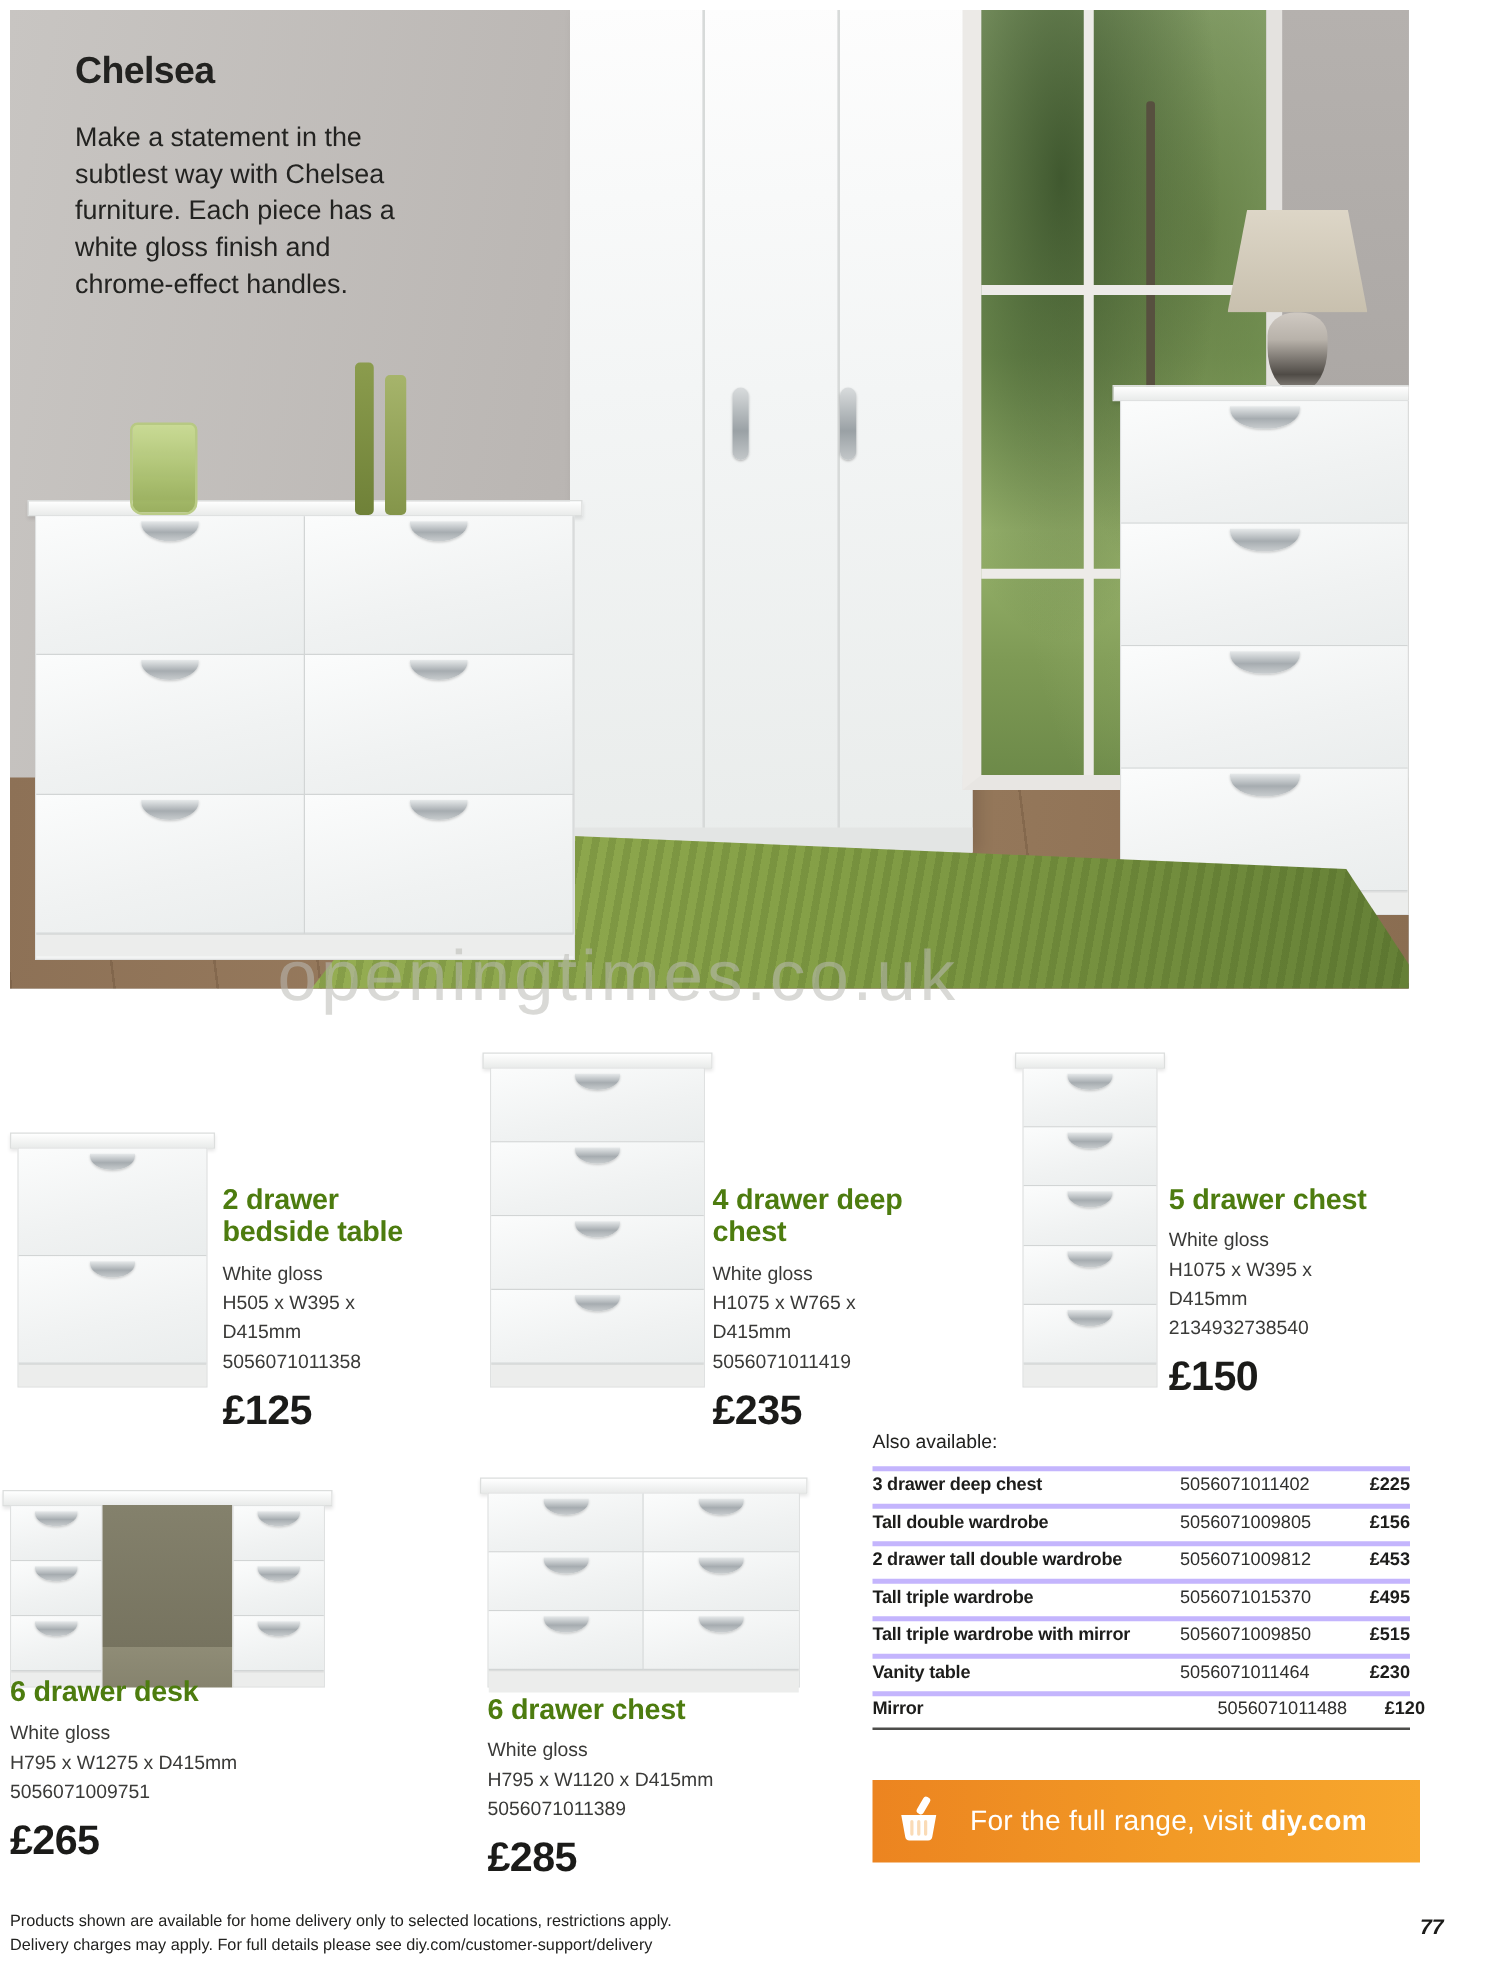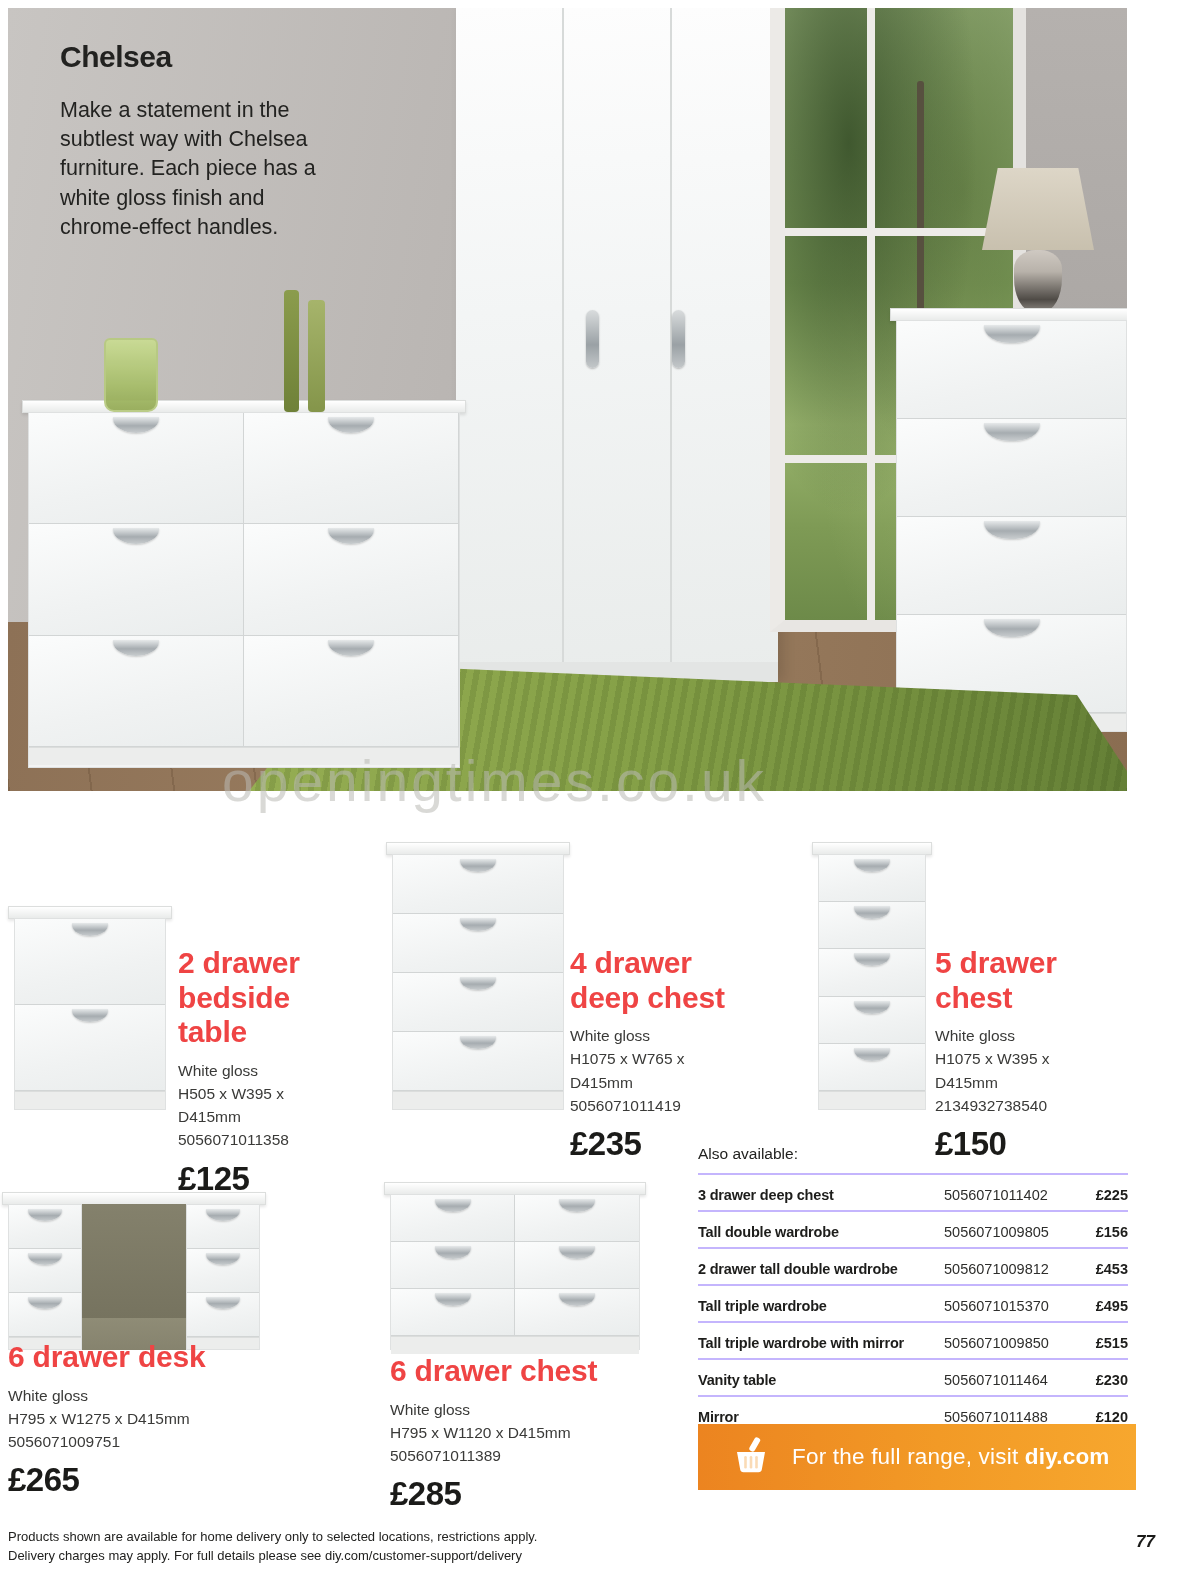--- a/index.html
+++ b/index.html
@@ -82,49 +82,49 @@
   #rug { position:absolute; left:232px; top:642px; width:900px; height:141px;
          clip-path:polygon(12% 10%, 93% 32%, 100% 100%, 1% 100%);
          background:
            repeating-linear-gradient(100deg, rgba(30,50,5,.12) 0 6px, transparent 6px 13px),
            linear-gradient(95deg,#96ae53 0%,#85a047 45%,#647f36 100%); }
   #watermark { position:absolute; left:222px; top:748px; z-index:6; font-size:57px; letter-spacing:3px;
                color:rgba(185,185,180,.55); font-weight:400; }
 
   
   .thumb { position:absolute; }
-  .p-name { font-size:30px; font-weight:600; line-height:1.15; color:#ef4444; letter-spacing:-.2px; }
+  .p-name { font-size:23px; font-weight:600; line-height:1.15; color:#4d7c0f; letter-spacing:-.2px; }
   .p-sub { margin-top:9px; font-size:15.5px; line-height:1.5; color:#3a3a38; }
   .p-price { margin-top:8px; font-size:33px; font-weight:700; letter-spacing:-.5px; color:#1b1b19; }
   .pcard { position:absolute; }
 
   
   #thumb-desk { display:block; }
   #thumb-desk .desk-row { position:absolute; left:0; right:0; top:12px; bottom:0; display:flex; }
   #thumb-desk .ped { width:74px; background:#f3f4f4; border:1px solid #dfe1e1; display:flex; flex-direction:column; }
   #thumb-desk .gap { flex:1; background:linear-gradient(#84816c,#76735f 78%,#8f8c76 78%,#86836e); }
   #thumb-desk .cup { width:34px; height:12px; }
   #thumb-desk .plinth { height:12px; }
 
   .small-cup .cup { width:36px; height:13px; }
 
   
   #also { position:absolute; left:698px; top:1145px; width:430px; }
   #also-title { font-size:15.5px; color:#222220; margin-bottom:10px; }
   .arow { display:grid; grid-template-columns:246px 1fr auto; align-items:center;
-          border-top:2px solid #c4b5fd; padding:12px 0 7px 0; min-height:30px; }
-  .arow:last-child { border-bottom:2px solid #4d4d4b; }
+          border-top:4px solid #c4b5fd; padding:2px 0 7px 0; min-height:30px; }
+  .arow:last-child { border-bottom:2px solid #4d4d4b;gap:30px; }
   .a-name { font-size:14.5px; font-weight:700; letter-spacing:-.2px; }
   .a-code { font-size:14.5px; color:#2e2e2c; }
   .a-price { font-size:14.5px; font-weight:700; text-align:center; }
 
   
   #banner { position:absolute; left:698px; top:1424px; width:438px; height:66px;
             background:linear-gradient(90deg,#ec8420 0%,#f29a26 55%,#f7a72e 100%);
-            display:flex; align-items:center; padding-left:32px; cursor:pointer; }
+            display:flex; align-items:center; padding-left:16px; cursor:pointer; }
   #banner-text { color:#fff; font-size:22.5px; margin-left:20px; letter-spacing:.2px; }
   #banner-text b { font-weight:700; }
 
   
   #footer { position:absolute; left:8px; top:1528px; width:780px; font-size:13px; line-height:1.45; color:#222220; }
   #page-num { position:absolute; left:1136px; top:1532px; font-size:17px; font-weight:700; font-style:italic; color:#1b1b19; }
 </style>
 </head>
 <body>
 

